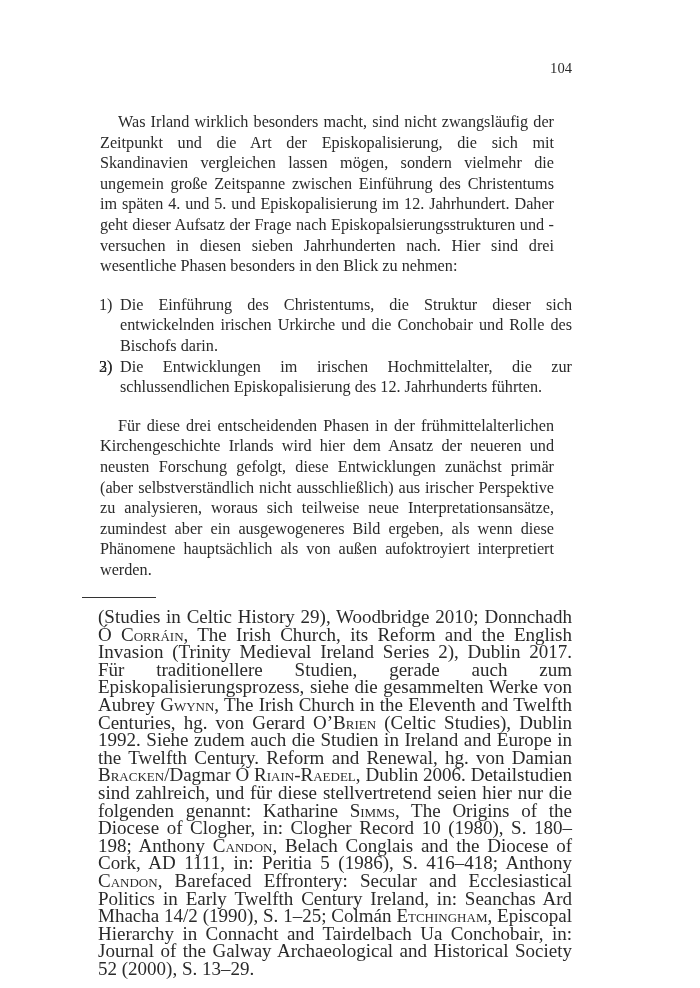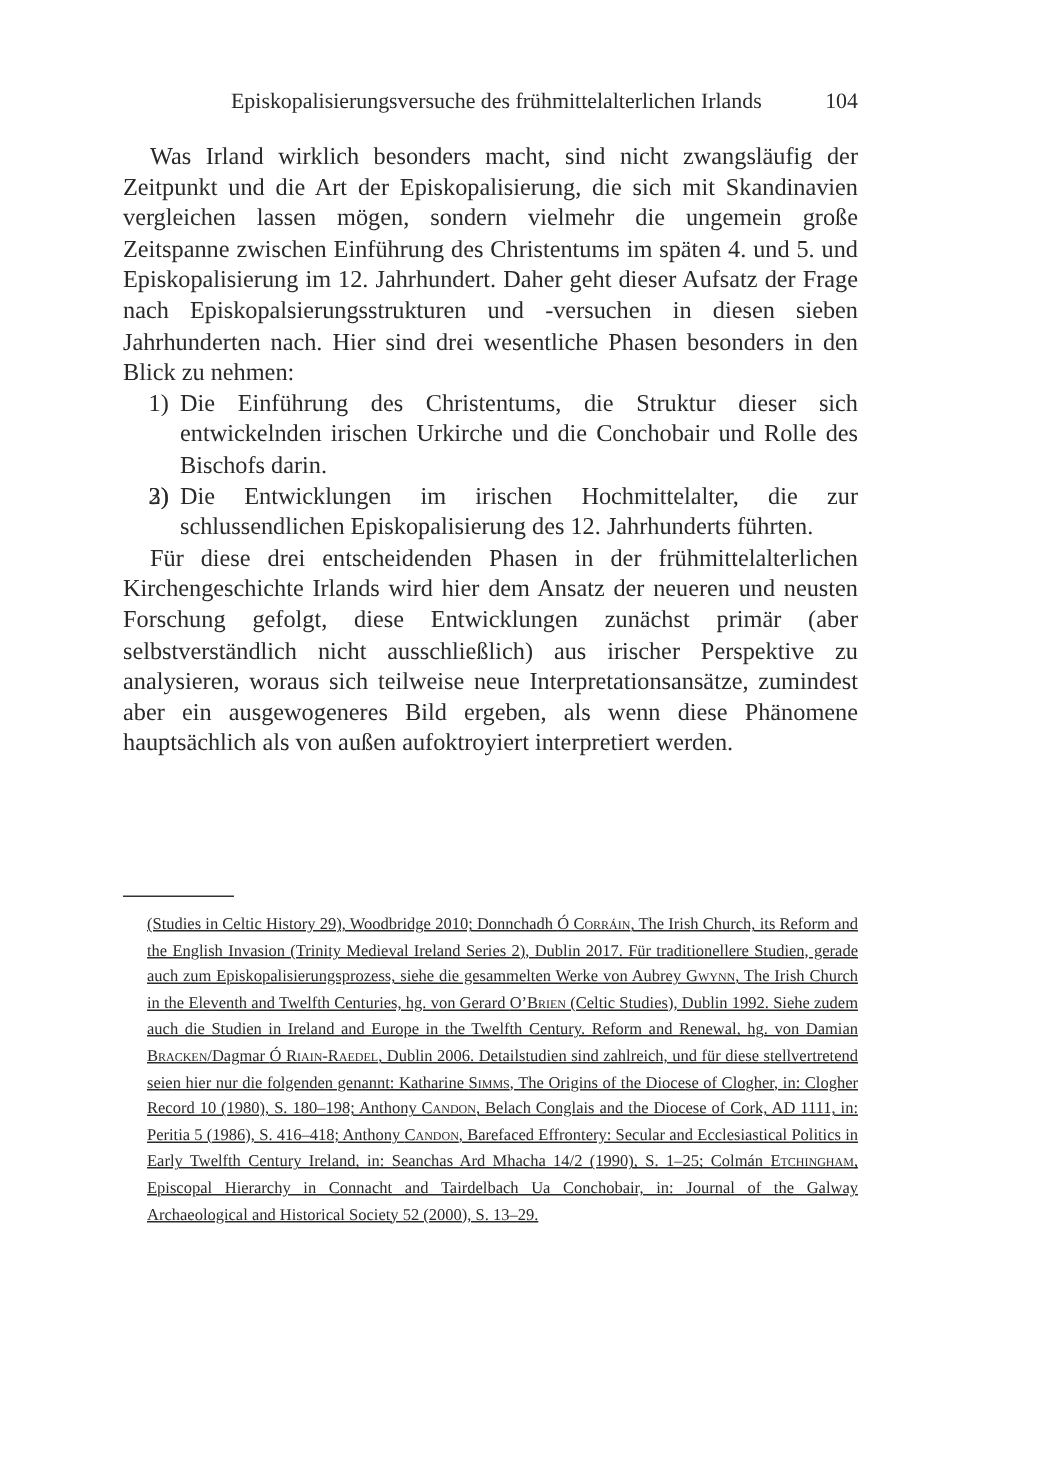--- a/index.html
+++ b/index.html
@@ -5,36 +5,35 @@
   html, body { margin: 0; padding: 0; background: #ffffff; }
   body { width: 700px; height: 988px; position: relative; overflow: hidden;
          font-family: "DejaVu Serif", "Liberation Serif", serif; color: #2a2a2a; }
   .page { position: absolute; left: 0; top: 0; width: 700px; height: 988px; }
   .running-head { position: absolute; top: 60px; left: 82px; width: 490px; height: 20px;
                   font-family: "Liberation Serif", serif; font-size: 14.6px; }
   .running-head .title { position: absolute; left: 72px; top: 0; white-space: nowrap; }
   .running-head .pageno { position: absolute; right: 0; top: 0; }
   .body { position: absolute; left: 82px; top: 94px; width: 490px;
           font-family: "Liberation Serif", serif; font-size: 16.2px; line-height: 20.6px; }
-  .body p { margin: 0; text-align: justify; text-indent: 18px; }
+  .body p { margin: 18px; text-align: justify; text-indent: 18px; }
   .body ol { margin: 0; padding: 0; list-style: none; }
   .body li { position: relative; padding-left: 38px; text-align: justify; }
   .body li .num { position: absolute; left: 17px; top: 0; }
   .fn-rule { position: absolute; left: 82px; top: 597px; width: 74px; height: 0; border-top: 1px solid #333; }
   .footnote { position: absolute; left: 98px; top: 608px; width: 474px;
-              font-family: "Liberation Serif", serif; font-size: 11px; line-height: 17.6px;
-              text-align: justify; text-decoration: underline; }
+              font-family: "Liberation Serif", serif; font-size: 19px; line-height: 17.6px;
+              text-align: justify; }
   .sc { font-variant: small-caps; }
 </style>
 </head>
 <body>
 
 <div class="page">
   <div class="running-head">
-    <span class="title">Episkopalisierungsversuche des frühmittelalterlichen Irlands</span>
     <span class="pageno">104</span>
   </div>
 
   <div class="body">
     <p>Was Irland wirklich besonders macht, sind nicht zwangsläufig der Zeitpunkt und die Art der Episkopalisierung, die sich mit Skandinavien vergleichen lassen mögen, sondern vielmehr die ungemein große Zeitspanne zwischen Einführung des Christentums im späten 4. und 5. und Episkopalisierung im 12. Jahrhundert. Daher geht dieser Aufsatz der Frage nach Episkopalsierungsstrukturen und -versuchen in diesen sieben Jahrhunderten nach. Hier sind drei wesentliche Phasen besonders in den Blick zu nehmen:</p>
     <ol>
       <li><span class="num">1)</span><span>Die Einführung des Christentums, die Struktur dieser sich entwickelnden irischen Urkirche und die Conchobair und Rolle des Bischofs darin.</span></li>
       <li><span class="num">2)</span></li>
       <li><span class="num">3)</span><span>Die Entwicklungen im irischen Hochmittelalter, die zur schlussendlichen Episkopalisierung des 12. Jahrhunderts führten.</span></li>
     </ol>

